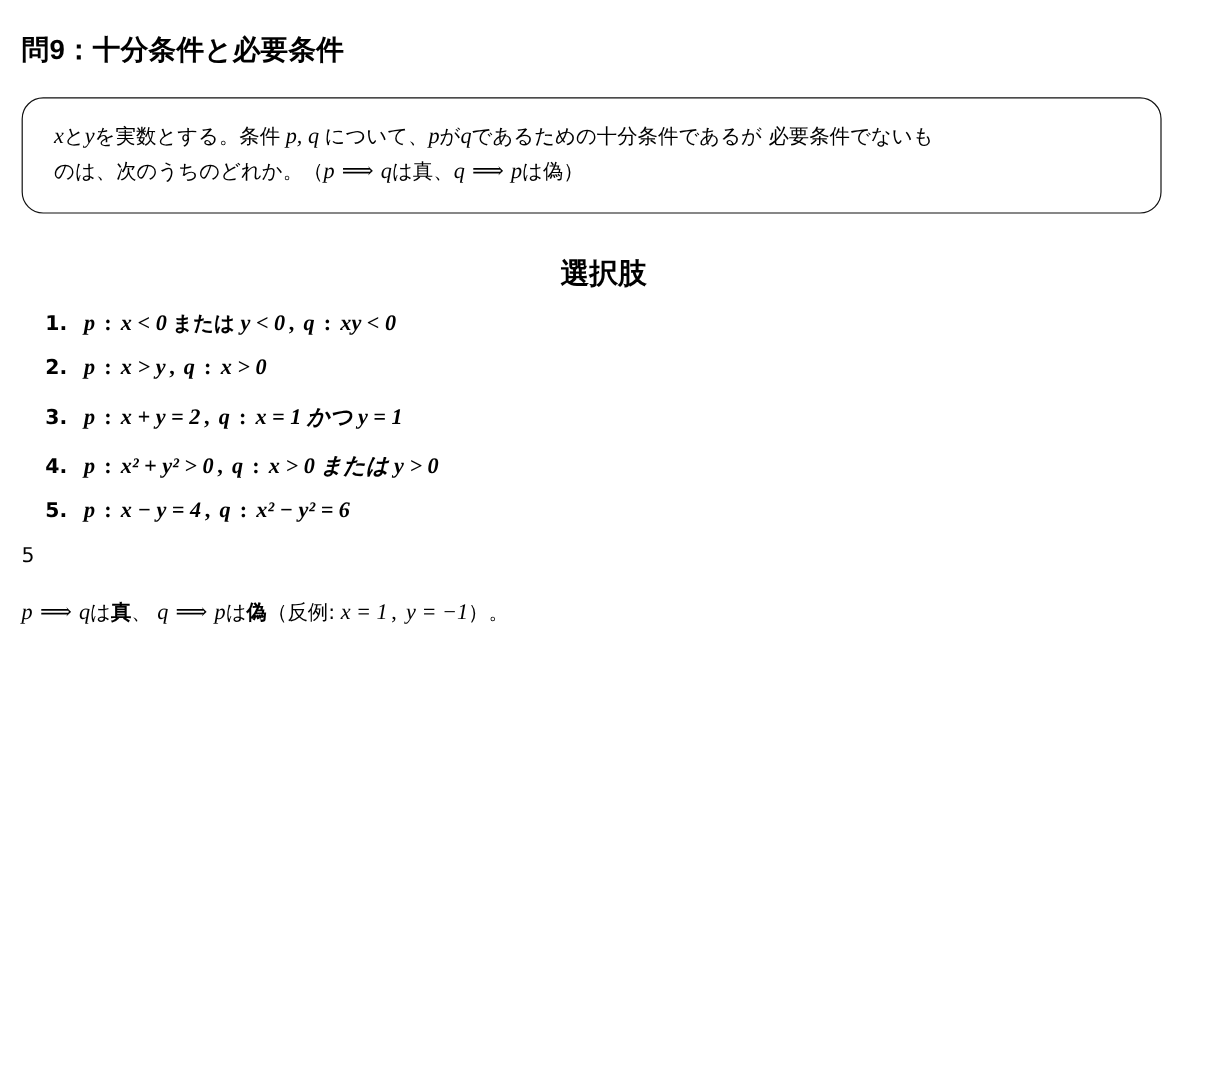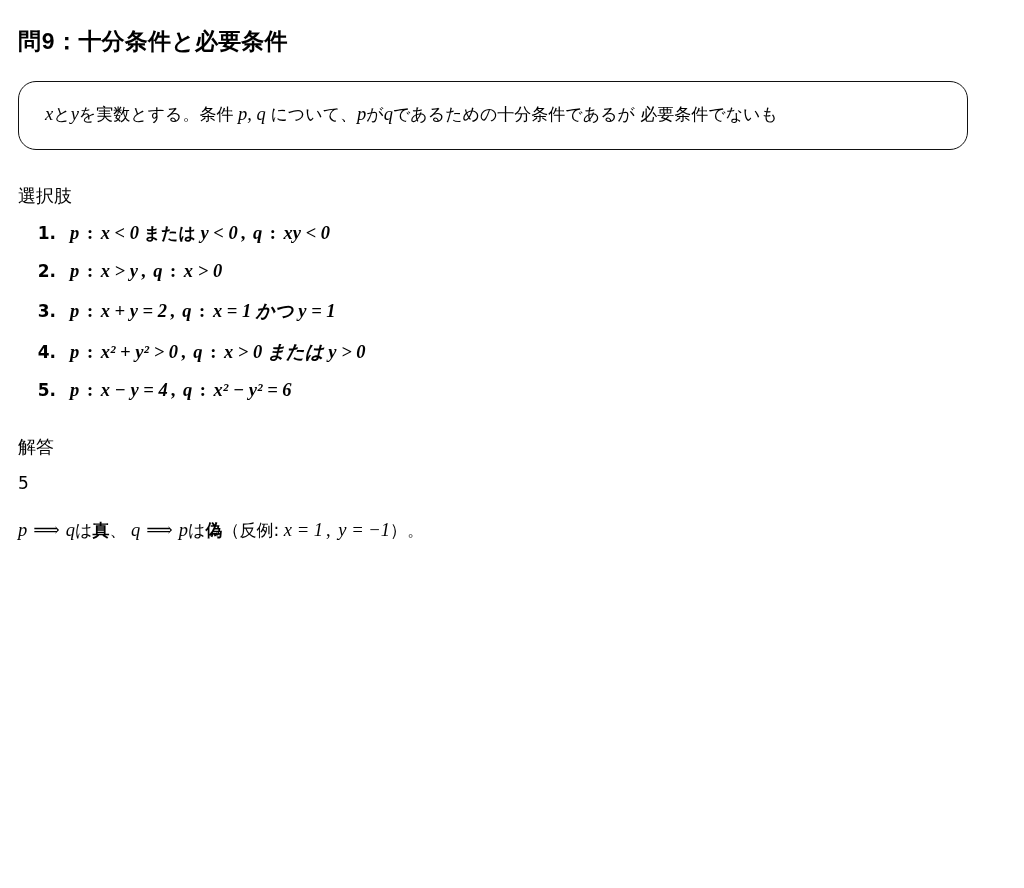--- a/index.html
+++ b/index.html
@@ -13,43 +13,44 @@
     font-family: "Liberation Serif", "DejaVu Serif", serif;
     color: #000000;
     overflow: hidden;
   }
   .page {
     padding: 26px 36px 0 16px;
     box-sizing: border-box;
     width: 1024px;
   }
   .title {
-    font-family: Liberation Mono, monospace;
+    font-family: Liberation Sans, sans-serif;
     font-weight: bold;
     font-size: 23px;
     letter-spacing: 0.2px;
     margin: 0 0 24px 0;
     padding-left: 2px;
   }
   .statement-box {
     border: 1.6px solid #111111;
     border-radius: 18px;
     padding: 18px 42px 20px 26px;
     margin: 0 20px 0 2px;
     line-height: 1.55;
     font-size: 18.5px;
   }
   .statement-line {
     display: block;
   }
   .section-heading {
     font-family: "DejaVu Sans", "Liberation Sans", sans-serif;
-    font-weight: normal;
-    font-size: 18px;
+    font-weight: bold;
+    font-size: 24px;
     margin: 34px 0 14px 2px;
+    text-align: center;
   }
   ol.choices {
     margin: 0;
     padding-left: 46px;
     list-style: decimal;
     font-size: 18.5px;
   }
   ol.choices li {
     margin: 0 0 16px 0;
     padding-left: 8px;
@@ -99,20 +100,23 @@
 <body>
 
 <div class="page">
 
   <h1 class="title">問9：十分条件と必要条件</h1>
 
   <div class="statement-box">
     <span class="statement-line">
       <span class="mi">x</span><span class="jp">と</span><span class="mi">y</span><span class="jp">を実数とする。条件</span>&nbsp;<span class="mi">p, q</span>&nbsp;<span class="jp">について、</span><span class="mi">p</span><span class="jp">が</span><span class="mi">q</span><span class="jp">であるための十分条件であるが 必要条件でないも</span>
     </span>
+    <span class="statement-line">
+      <span class="jp">のは、次のうちのどれか。（</span><span class="mi">p</span><span class="arrow">⟹</span><span class="mi">q</span><span class="jp">は真、</span><span class="mi">q</span><span class="arrow">⟹</span><span class="mi">p</span><span class="jp">は偽）</span>
+    </span>
   </div>
 
   <h2 class="section-heading">選択肢</h2>
 
   <ol class="choices">
     <li>
       <span class="math"><span class="mi">p</span><span class="op"> : </span><span class="mi">x &lt; 0</span> <span class="jp">または</span> <span class="mi">y &lt; 0</span><span class="op">, </span><span class="mi">q</span><span class="op"> : </span><span class="mi">xy &lt; 0</span></span>
     </li>
     <li>
       <span class="math"><span class="mi">p</span><span class="op"> : </span><span class="mi">x &gt; y</span><span class="op">, </span><span class="mi">q</span><span class="op"> : </span><span class="mi">x &gt; 0</span></span>
@@ -121,21 +125,20 @@
       <span class="math"><span class="mi">p</span><span class="op"> : </span><span class="mi">x + y = 2</span><span class="op">, </span><span class="mi">q</span><span class="op"> : </span><span class="mi">x = 1 かつ y = 1</span></span>
     </li>
     <li>
       <span class="math"><span class="mi">p</span><span class="op"> : </span><span class="mi">x² + y² &gt; 0</span><span class="op">, </span><span class="mi">q</span><span class="op"> : </span><span class="mi">x &gt; 0 または y &gt; 0</span></span>
     </li>
     <li>
       <span class="math"><span class="mi">p</span><span class="op"> : </span><span class="mi">x − y = 4</span><span class="op">, </span><span class="mi">q</span><span class="op"> : </span><span class="mi">x² − y² = 6</span></span>
     </li>
   </ol>
 
-  <h2 class="section-heading">解答</h2>
   <div class="answer-value">5</div>
 
 
 
   <div class="explain-final">
     <span class="mi">p</span><span class="arrow">⟹</span><span class="mi">q</span><span class="jp">は</span><span class="jp-b">真</span><span class="jp">、</span>&nbsp;<span class="mi">q</span><span class="arrow">⟹</span><span class="mi">p</span><span class="jp">は</span><span class="jp-b">偽</span><span class="jp">（反例:</span> <span class="mi">x = 1</span><span class="op">,</span> <span class="mi">y = −1</span><span class="jp">）。</span>
   </div>
 
 </div>
 

